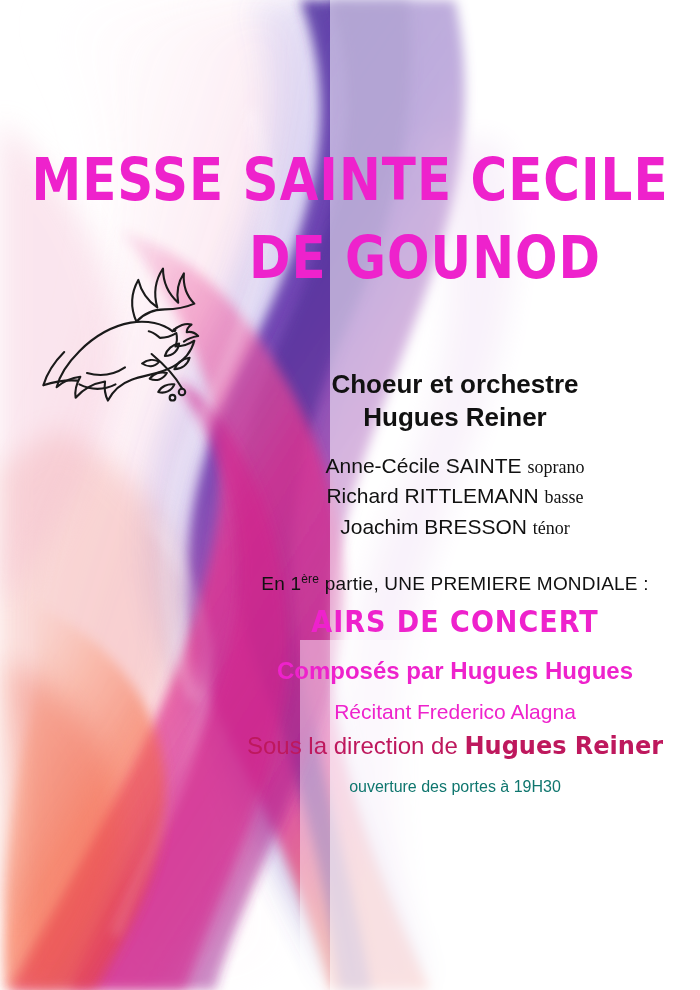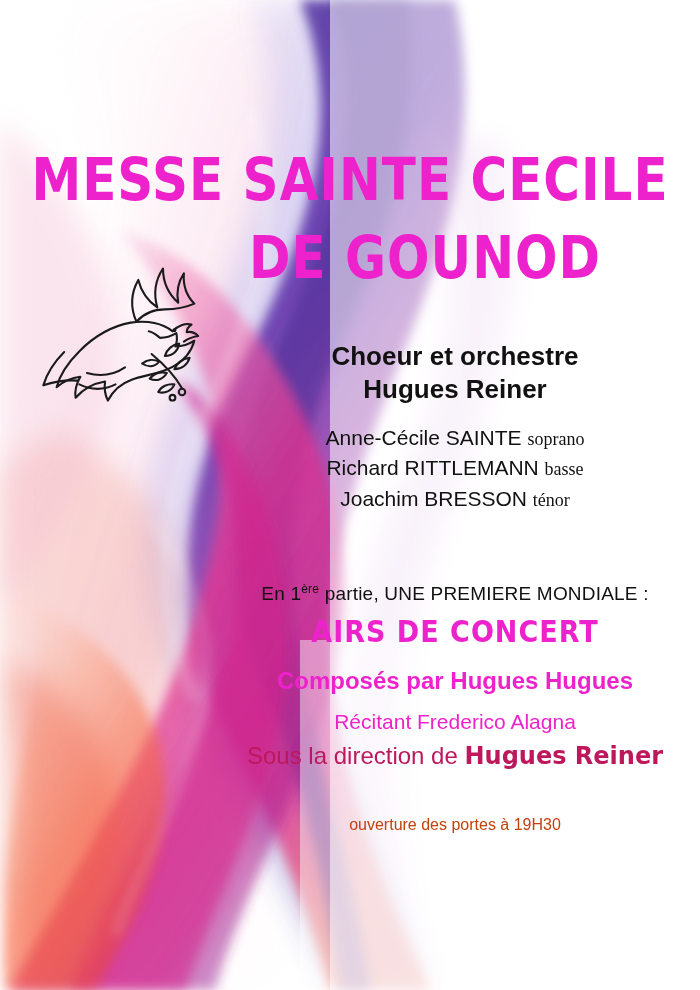--- a/index.html
+++ b/index.html
@@ -78,31 +78,32 @@
     width: 450px;
     text-align: center;
     color: #111111;
   }
 
   .ensemble {
     font-size: 26px;
     font-weight: bold;
     line-height: 1.25;
     margin-bottom: 18px;
+    margin-top: 28px;
   }
   .ensemble .l2 { display: block; }
 
   .soloist {
     font-size: 21px;
     line-height: 1.45;
   }
   .soloist .sur { font-size: 18px; font-family: Liberation Serif, serif; }
 
   .premiere {
-    margin-top: 68px;
+    margin-top: 30px;
     font-size: 19px;
     letter-spacing: .2px;
   }
   .premiere sup { font-size: 12px; }
 
   .airs {
     margin-top: 10px;
     font-family: "DejaVu Sans", sans-serif;
     font-weight: bold;
     font-size: 27px;
@@ -127,23 +128,23 @@
     margin-top: 8px;
     font-size: 24px;
     color: #be185d;
   }
   .direction b {
     font-family: "DejaVu Sans", sans-serif;
     font-weight: bold;
   }
 
   .ouverture {
-    margin-top: 46px;
+    margin-top: 18px;
     font-size: 16px;
-    color: #c2410c;
+    color: #0f766e;
   }
 </style>
 </head>
 <body>
 
 <div id="poster">
 
   <div class="bg-layer">
     <svg class="bg-svg" width="700" height="990" viewBox="0 0 700 990" xmlns="http://www.w3.org/2000/svg">
       <defs>

